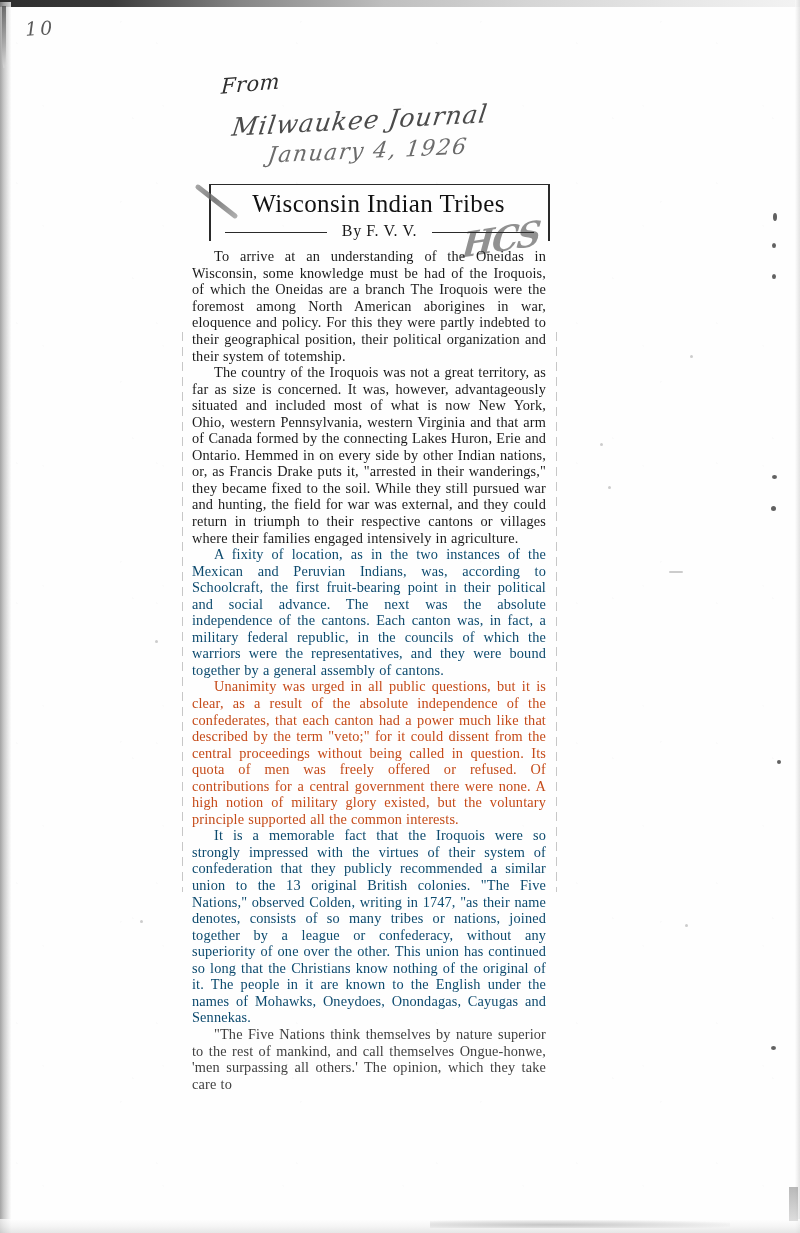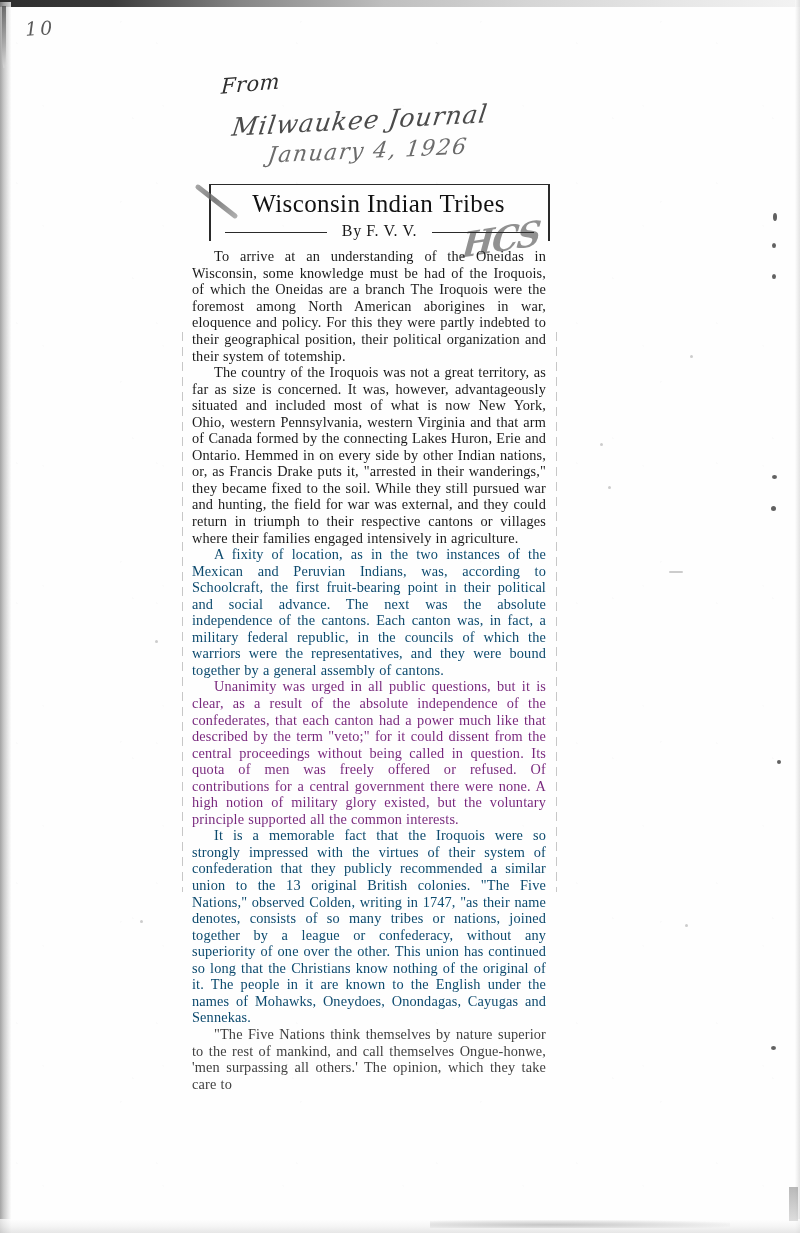--- a/index.html
+++ b/index.html
@@ -232,21 +232,21 @@
     padding: 0 14px 0 12px;
     letter-spacing: .15px;
     word-spacing: .4px;
     -webkit-font-smoothing: none;
   }
   .para:last-child { }
 
   
   .ink-1 { color: #1a1a1a; }
   .ink-2 { color: #0c4a6e; }
-  .ink-3 { color: #701a75; opacity: .95; }
+  .ink-3 { color: #c2410c; opacity: .95; }
   .ink-4 { color: #313131; opacity: .93; }
 
   
   .speck {
     position: absolute;
     background: #3a3a3a;
     border-radius: 50%;
     opacity: .8;
   }
   .speck-faint { background: #b6b6b6; opacity: .7; }

